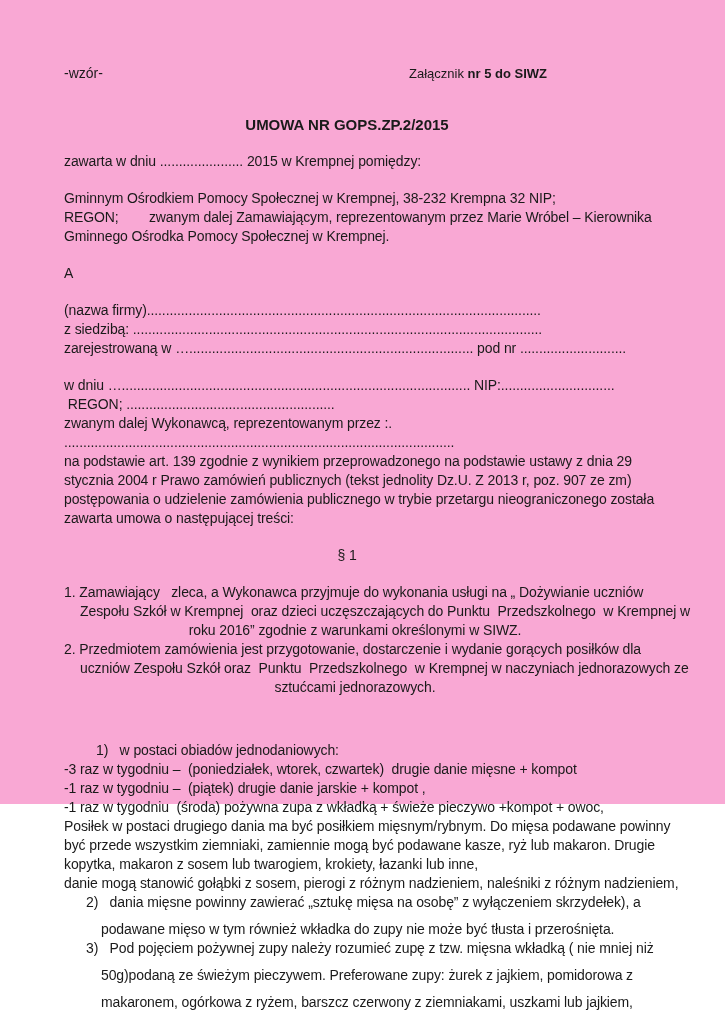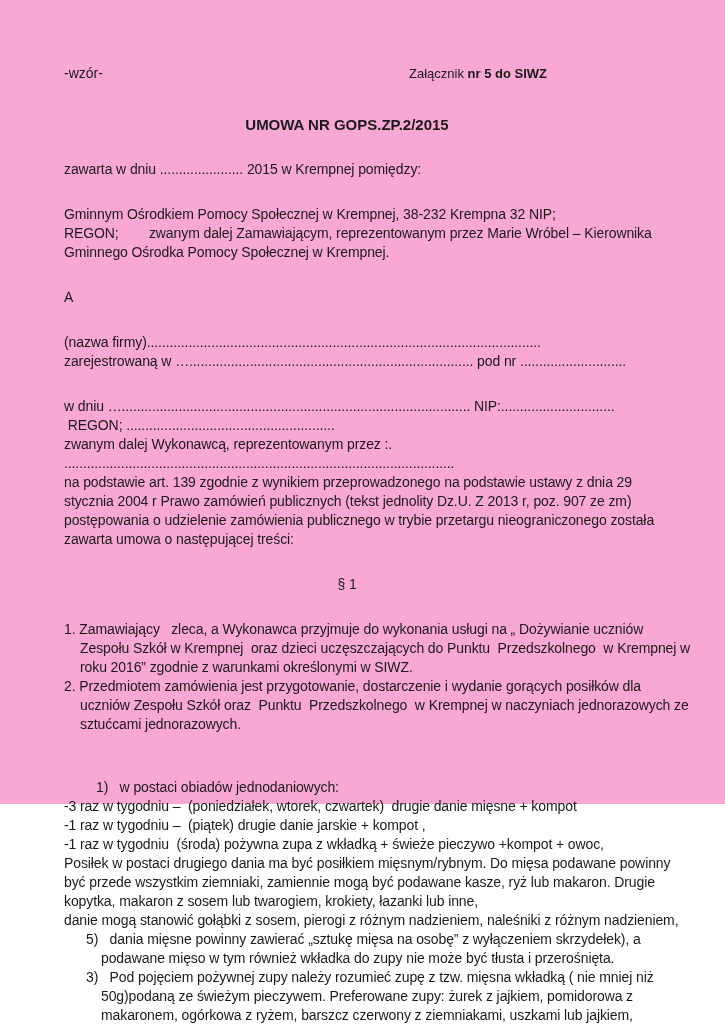--- a/index.html
+++ b/index.html
@@ -32,43 +32,44 @@
     line-height: 19px;
     margin-top: 32px;
   }
   .lines { margin-top: 0; }
   .line {
     font-size: 14px;
     line-height: 19px;
     white-space: pre;
     letter-spacing: -0.1px;
   }
-  .line.gap { margin-top: 26px; }
+  .line.gap { margin-top: 18px; }
   .line.center { text-align: center; }
-  .indent-1 { padding-left: 16px; }
+  .indent-1 { padding-left: 16px; text-align: center; }
   .indent-2 { padding-left: 32px; margin-top: 44px; }
   .indent-3 { padding-left: 22px; }
-  .indent-4 { padding-left: 37px; }
+  .indent-4 { padding-left: 37px; margin-top: 8px; }
 </style>
 </head>
 <body>
 
 <div class="page">
   <div class="header">
     <span>-wzór-</span>
     <span class="hdr-right"><span>Załącznik </span><span class="bold">nr 5 do SIWZ</span></span>
   </div>
   <div class="title">UMOWA NR GOPS.ZP.2/2015</div>
   <div class="lines">
       <div class="line indent-0 gap">zawarta w dniu ...................... 2015 w Krempnej pomiędzy:</div>
       <div class="line indent-0 gap">Gminnym Ośrodkiem Pomocy Społecznej w Krempnej, 38-232 Krempna 32 NIP;</div>
       <div class="line indent-0">REGON;        zwanym dalej Zamawiającym, reprezentowanym przez Marie Wróbel – Kierownika</div>
       <div class="line indent-0">Gminnego Ośrodka Pomocy Społecznej w Krempnej.</div>
       <div class="line indent-0 gap">A</div>
       <div class="line indent-0 gap">(nazwa firmy)........................................................................................................</div>
+      <div class="line indent-0">z siedzibą: ............................................................................................................</div>
       <div class="line indent-0">zarejestrowaną w …........................................................................... pod nr ............................</div>
       <div class="line indent-0 gap">w dniu …............................................................................................ NIP:..............................</div>
       <div class="line indent-0"> REGON; .......................................................</div>
       <div class="line indent-0">zwanym dalej Wykonawcą, reprezentowanym przez :.</div>
       <div class="line indent-0">.......................................................................................................</div>
       <div class="line indent-0">na podstawie art. 139 zgodnie z wynikiem przeprowadzonego na podstawie ustawy z dnia 29</div>
       <div class="line indent-0">stycznia 2004 r Prawo zamówień publicznych (tekst jednolity Dz.U. Z 2013 r, poz. 907 ze zm)</div>
       <div class="line indent-0">postępowania o udzielenie zamówienia publicznego w trybie przetargu nieograniczonego została</div>
       <div class="line indent-0">zawarta umowa o następującej treści:</div>
       <div class="line indent-0 gap center">§ 1</div>
@@ -79,19 +80,19 @@
       <div class="line indent-1">uczniów Zespołu Szkół oraz  Punktu  Przedszkolnego  w Krempnej w naczyniach jednorazowych ze</div>
       <div class="line indent-1">sztućcami jednorazowych.</div>
       <div class="line indent-2">1)   w postaci obiadów jednodaniowych:</div>
       <div class="line indent-0">-3 raz w tygodniu –  (poniedziałek, wtorek, czwartek)  drugie danie mięsne + kompot</div>
       <div class="line indent-0">-1 raz w tygodniu –  (piątek) drugie danie jarskie + kompot ,</div>
       <div class="line indent-0">-1 raz w tygodniu  (środa) pożywna zupa z wkładką + świeże pieczywo +kompot + owoc,</div>
       <div class="line indent-0">Posiłek w postaci drugiego dania ma być posiłkiem mięsnym/rybnym. Do mięsa podawane powinny</div>
       <div class="line indent-0">być przede wszystkim ziemniaki, zamiennie mogą być podawane kasze, ryż lub makaron. Drugie</div>
       <div class="line indent-0">kopytka, makaron z sosem lub twarogiem, krokiety, łazanki lub inne,</div>
       <div class="line indent-0">danie mogą stanowić gołąbki z sosem, pierogi z różnym nadzieniem, naleśniki z różnym nadzieniem,</div>
-      <div class="line indent-3">5)   dania mięsne powinny zawierać „sztukę mięsa na osobę” z wyłączeniem skrzydełek), a</div>
+      <div class="line indent-3">2)   dania mięsne powinny zawierać „sztukę mięsa na osobę” z wyłączeniem skrzydełek), a</div>
       <div class="line indent-4">podawane mięso w tym również wkładka do zupy nie może być tłusta i przerośnięta.</div>
       <div class="line indent-3">3)   Pod pojęciem pożywnej zupy należy rozumieć zupę z tzw. mięsna wkładką ( nie mniej niż</div>
       <div class="line indent-4">50g)podaną ze świeżym pieczywem. Preferowane zupy: żurek z jajkiem, pomidorowa z</div>
       <div class="line indent-4">makaronem, ogórkowa z ryżem, barszcz czerwony z ziemniakami, uszkami lub jajkiem,</div>
     </div>
 </div>
 
 </body></html>

